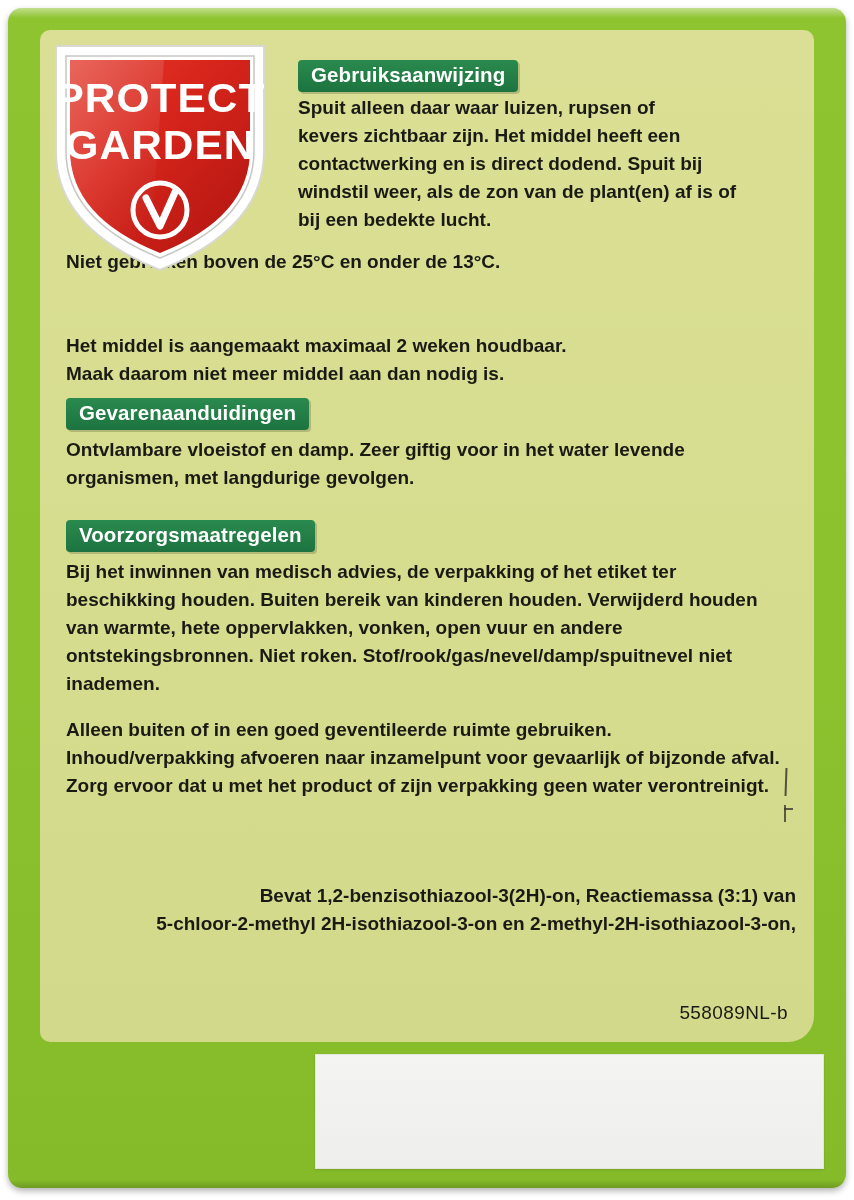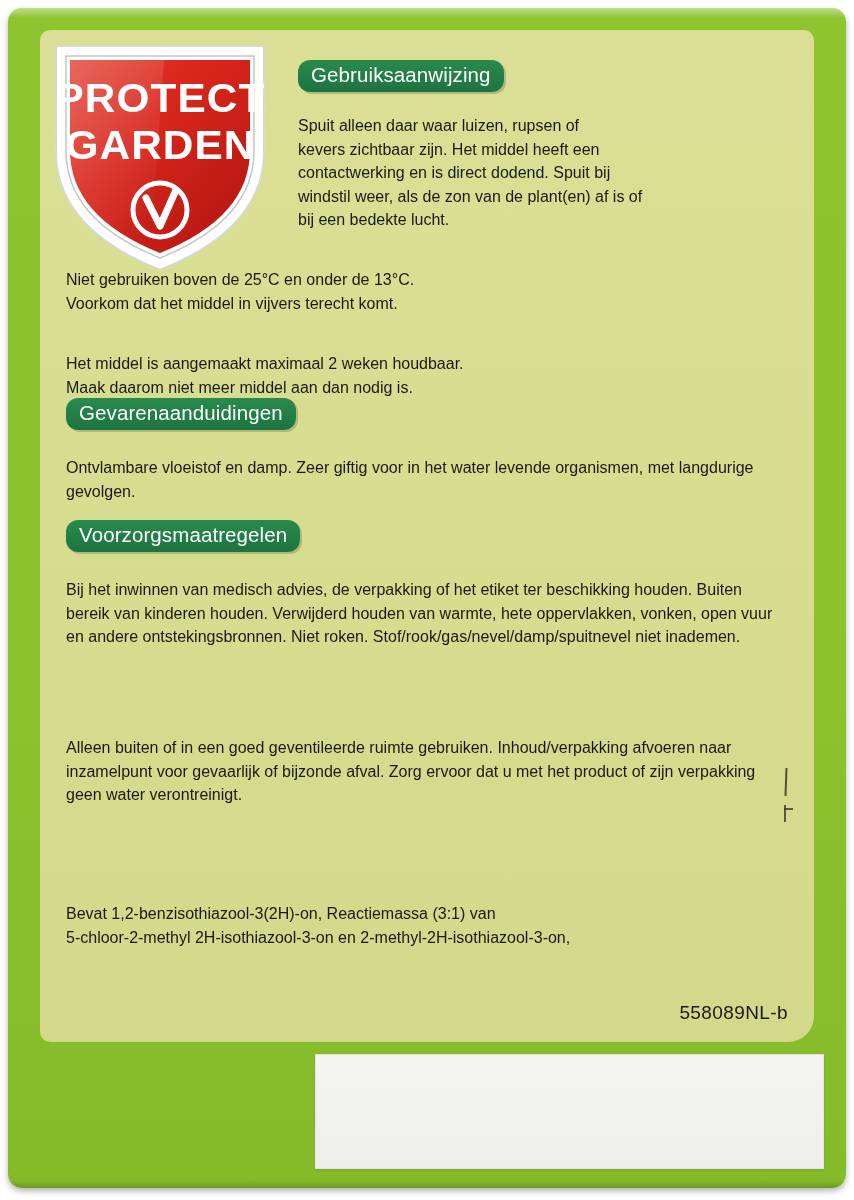--- a/index.html
+++ b/index.html
@@ -64,35 +64,34 @@
     top: 0;
     width: 774px;
     height: 1012px;
   }
 
   .section-banner {
     display: inline-block;
     background: #1E7A42;
     background: linear-gradient(180deg, #2a8a4e 0%, #1d7340 100%);
     color: #ffffff;
-    font-weight: normal;
+    font-weight: bold;
     font-size: 20.5px;
     letter-spacing: 0.1px;
     padding: 3px 13px 5px 13px;
-    border-radius: 12px;
+    border-radius: 4px;
     box-shadow: 2px 2px 0 rgba(120,130,80,0.40);
     white-space: nowrap;
   }
 
   .body-text {
     color: #1a1a14;
-    font-size: 16px;
+    font-size: 19px;
     line-height: 1.47;
-    font-weight: 400;
-    margin-top: 20px;
+    font-weight: 700;
   }
 
   .bold-head {
     color: #101008;
     font-size: 20.5px;
     font-weight: bold;
     line-height: 1.45;
   }
 
   
@@ -104,21 +103,21 @@
   #blk-usage-tail   { left: 26px;  top: 302px; width: 724px; }
 
   #blk-hazard-banner { left: 26px; top: 368px; }
   #blk-hazard-text   { left: 26px; top: 406px; width: 712px; }
 
   #blk-prec-banner  { left: 26px; top: 490px; }
   #blk-prec-text-a  { left: 26px; top: 528px; width: 716px; }
   #blk-prec-text-b  { left: 26px; top: 686px; width: 716px; }
 
   #blk-extra-head   { left: 26px; top: 822px; width: 716px; }
-  #blk-extra-text   { left: 26px; top: 852px; width: 730px; }
+  #blk-extra-text   { left: 26px; top: 852px; width: 730px; text-align: right; }
 
   #blk-code { left: 26px; top: 972px; width: 722px; text-align: right; }
   .code-text {
     color: #1a1a14;
     font-size: 19px;
     font-weight: 500;
     letter-spacing: 0.4px;
     margin-left: 48px;
   }
 
@@ -182,21 +181,20 @@
       <div class="blk body-text" id="blk-usage-lines">
         <div>Spuit alleen daar waar luizen, rupsen of</div>
         <div>kevers zichtbaar zijn. Het middel heeft een</div>
         <div>contactwerking en is direct dodend. Spuit bij</div>
         <div>windstil weer, als de zon van de plant(en) af is of</div>
         <div>bij een bedekte lucht.</div>
       </div>
 
       <div class="blk body-text" id="blk-usage-center">
         <div>Niet gebruiken boven de 25°C en onder de 13°C.</div>
-        <div>Voorkom dat het middel in vijvers terecht komt.</div>
       </div>
 
       <div class="blk body-text" id="blk-usage-tail">
         <div>Het middel is aangemaakt maximaal 2 weken houdbaar.</div>
         <div>Maak daarom niet meer middel aan dan nodig is.</div>
       </div>
 
       <div class="blk body-text" id="blk-hazard-text">Ontvlambare vloeistof en damp. Zeer giftig voor in het water levende organismen, met langdurige gevolgen.</div>
       <div class="blk" id="blk-hazard-banner">
         <span class="section-banner">Gevarenaanduidingen</span>

